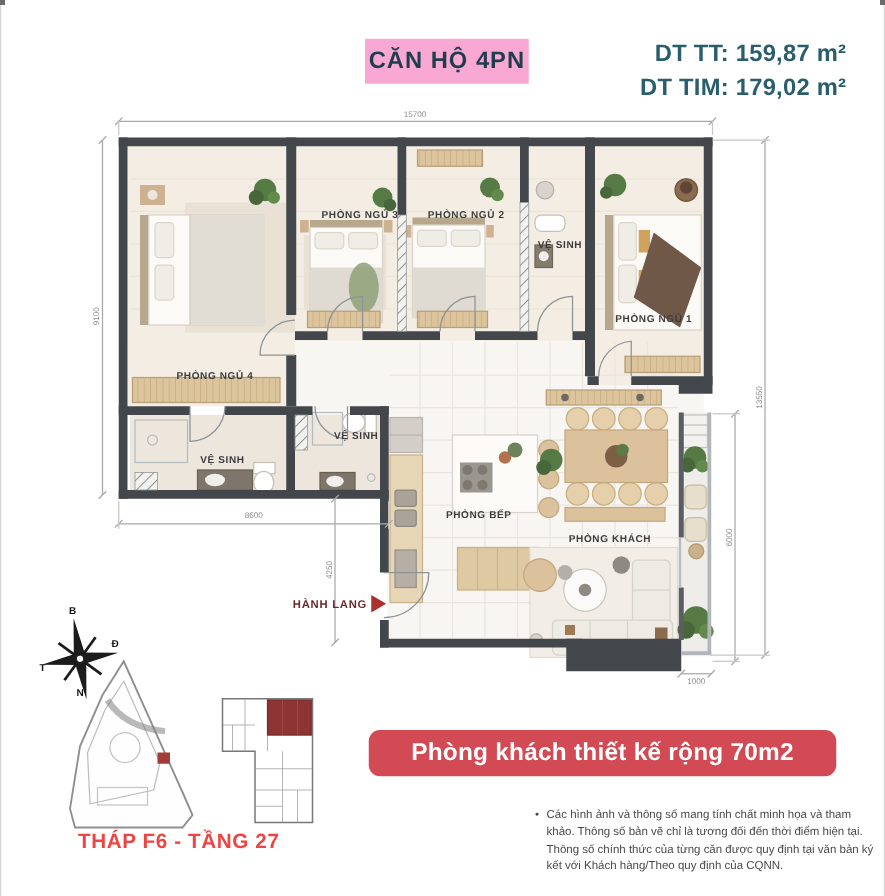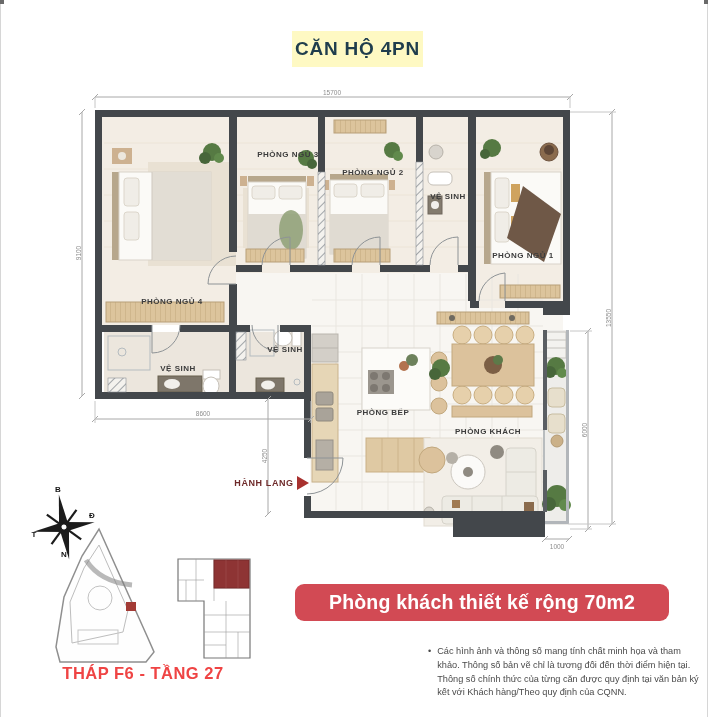--- a/index.html
+++ b/index.html
@@ -1,20 +1,20 @@
 <!DOCTYPE html>
 <html><head>
 <meta charset="utf-8">
 <style>
   html,body{margin:0;padding:0;background:#ffffff;}
   .page{position:relative;width:708px;height:717px;background:#ffffff;overflow:hidden;
         font-family:"Liberation Sans",sans-serif;}
   .edge{position:absolute;top:0;bottom:0;width:1px;background:#d6d6d6;}
   .corner{position:absolute;top:0;width:4px;height:4px;background:#6a6a6a;}
-  .badge{position:absolute;left:292px;top:31px;width:131px;height:36px;background:#fef9c3;
+  .badge{position:absolute;left:292px;top:31px;width:131px;height:36px;background:#f9a8d4;
          color:#1f3d4d;font-size:19px;font-weight:bold;letter-spacing:.8px;
          display:flex;align-items:center;justify-content:center;}
   .areas{position:absolute;right:31px;top:33px;display:flex;flex-direction:column;align-items:flex-end;gap:5px;
          color:#2a5e6d;font-size:19px;font-weight:bold;letter-spacing:.2px;}
   .plan-svg{position:absolute;left:0;top:0;}
   .rlabel{position:absolute;transform:translate(-50%,-50%);font-size:8px;font-weight:bold;
           color:#3c3c3c;letter-spacing:.5px;white-space:nowrap;}
   .rlabel.hall{color:#6e2a2a;font-size:9px;letter-spacing:.6px;}
   .dim{position:absolute;transform:translate(-50%,-50%);font-size:6.5px;color:#8d8d8d;white-space:nowrap;}
   .dim.v{transform:translate(-50%,-50%) rotate(-90deg);}
@@ -32,20 +32,24 @@
 <body>
 
 <div class="page">
 
   <div class="edge" style="left:0"></div>
   <div class="edge" style="right:0"></div>
   <div class="corner" style="left:0"></div>
   <div class="corner" style="right:0"></div>
 
   <div class="badge">CĂN HỘ 4PN</div>
+  <div class="areas">
+    <div>DT TT: 159,87 m²</div>
+    <div>DT TIM: 179,02 m²</div>
+  </div>
 
   <svg class="plan-svg" width="708" height="717" viewBox="0 0 708 717">
     <defs>
       <pattern id="hatch" width="6" height="6" patternUnits="userSpaceOnUse" patternTransform="rotate(45)">
         <rect width="6" height="6" fill="#f4f2ee"></rect>
         <line x1="0" y1="0" x2="0" y2="6" stroke="#8c9296" stroke-width="1.6"></line>
       </pattern>
       <pattern id="woodv" width="5" height="8" patternUnits="userSpaceOnUse">
         <rect width="5" height="8" fill="#dcc49c"></rect>
         <line x1="0" y1="0" x2="0" y2="8" stroke="#c3a87c" stroke-width="1"></line>
@@ -359,21 +363,21 @@
         <line x1="204" y1="645" x2="226" y2="645"></line>
           <line x1="186" y1="580" x2="186" y2="601"></line>
       </g>
       <rect x="214" y="560" width="35" height="28" fill="#8e3434" stroke="#772b2b"></rect>
       <line x1="226" y1="560" x2="226" y2="588" stroke="#a15050" stroke-width=".6"></line>
       <line x1="238" y1="560" x2="238" y2="588" stroke="#a15050" stroke-width=".6"></line>
     </g>
   </svg>
 
   <div class="rlabel" style="left:172px;top:301px">PHÒNG NGỦ 4</div>
-  <div class="rlabel" style="left:288px;top:154px">PHÒNG NGỦ 3</div>
+  <div class="rlabel" style="left:288px;top:172px">PHÒNG NGỦ 3</div>
   <div class="rlabel" style="left:373px;top:172px">PHÒNG NGỦ 2</div>
   <div class="rlabel" style="left:448px;top:196px">VỆ SINH</div>
   <div class="rlabel" style="left:523px;top:255px">PHÒNG NGỦ 1</div>
   <div class="rlabel" style="left:178px;top:368px">VỆ SINH</div>
   <div class="rlabel" style="left:285px;top:349px">VỆ SINH</div>
   <div class="rlabel" style="left:383px;top:412px">PHÒNG BẾP</div>
   <div class="rlabel" style="left:488px;top:431px">PHÒNG KHÁCH</div>
   <div class="rlabel hall" style="left:264px;top:483px">HÀNH LANG</div>
 
   <div class="dim" style="left:332px;top:92px">15700</div>

